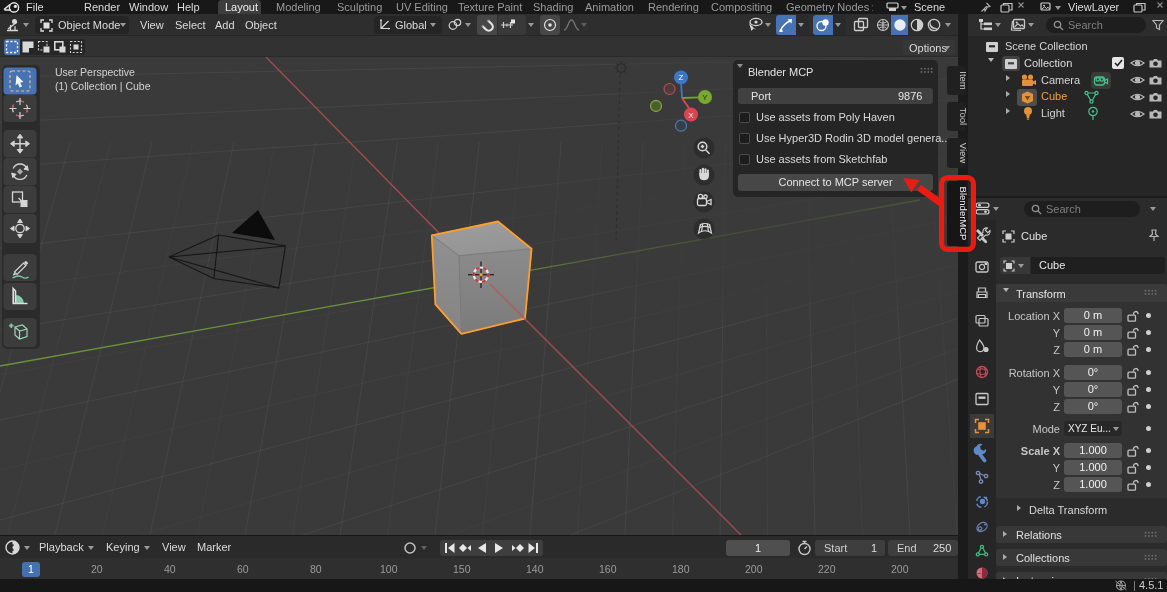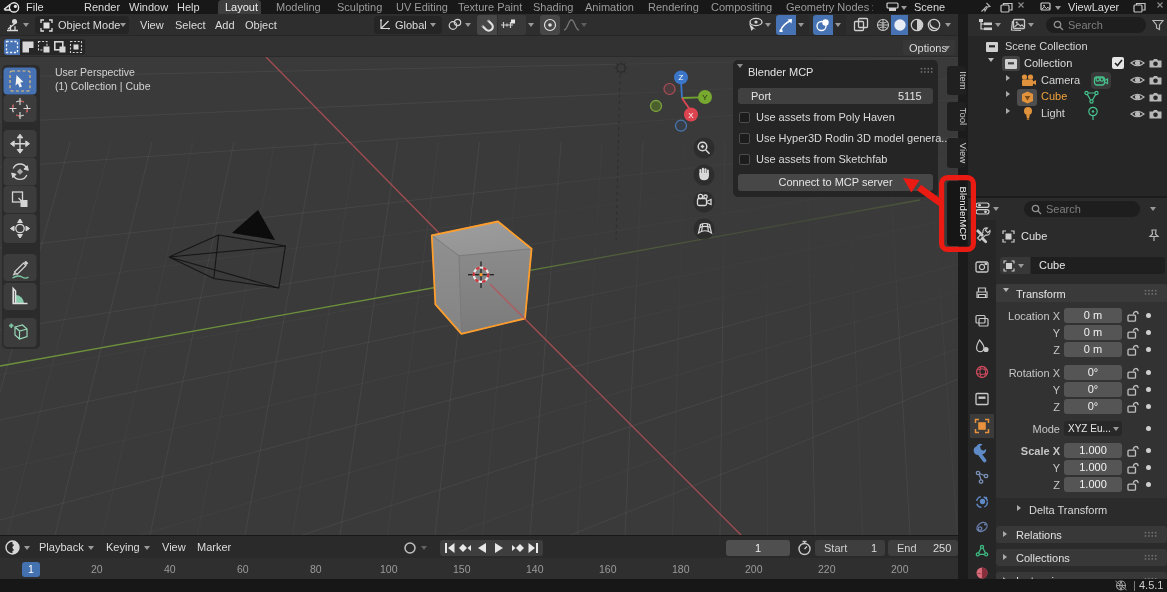--- a/index.html
+++ b/index.html
@@ -440,21 +440,21 @@
         <circle cx="8.3" cy="1.7" r="0.9"></circle>
         <circle cx="11.7" cy="1.7" r="0.9"></circle>
         <circle cx="1.5" cy="4.9" r="0.9"></circle>
         <circle cx="4.9" cy="4.9" r="0.9"></circle>
         <circle cx="8.3" cy="4.9" r="0.9"></circle>
         <circle cx="11.7" cy="4.9" r="0.9"></circle>
       </g>
     </svg>
 <div class="ab" style="left:738px;top:88px;width:195px;height:16px;background:#404040;border-radius:3px;"></div>
 <div class="ab t" style="left:751px;top:90px;color:#e5e5e5;">Port</div>
-<div class="ab t" style="left:898px;top:90px;color:#e5e5e5;">5115</div>
+<div class="ab t" style="left:898px;top:90px;color:#e5e5e5;">9876</div>
 <div class="ab" style="left:739px;top:112px;width:11px;height:11px;background:#1c1c1c;border:1px solid #4c4c4c;border-radius:2px;box-sizing:border-box;"></div>
 <div class="ab t" style="left:756px;top:111px;color:#dadada;">Use assets from Poly Haven</div>
 <div class="ab" style="left:739px;top:133px;width:11px;height:11px;background:#1c1c1c;border:1px solid #4c4c4c;border-radius:2px;box-sizing:border-box;"></div>
 <div class="ab t" style="left:756px;top:132px;color:#dadada;">Use Hyper3D Rodin 3D model genera...</div>
 <div class="ab" style="left:739px;top:154px;width:11px;height:11px;background:#1c1c1c;border:1px solid #4c4c4c;border-radius:2px;box-sizing:border-box;"></div>
 <div class="ab t" style="left:756px;top:153px;color:#dadada;">Use assets from Sketchfab</div>
 <div class="ab" style="left:738px;top:174px;width:195px;height:17px;background:#474747;border-radius:3px;text-align:center;line-height:17px;color:#e5e5e5;font-size:11px;">Connect to MCP server</div>
 
 <svg class="ab" style="left:895px;top:168px;z-index:7;" width="92" height="92" viewBox="0 0 92 92">
   <rect x="46.6" y="9.6" width="31.8" height="71.8" rx="6" fill="none" stroke="#ea1b12" stroke-width="5.2"></rect>

